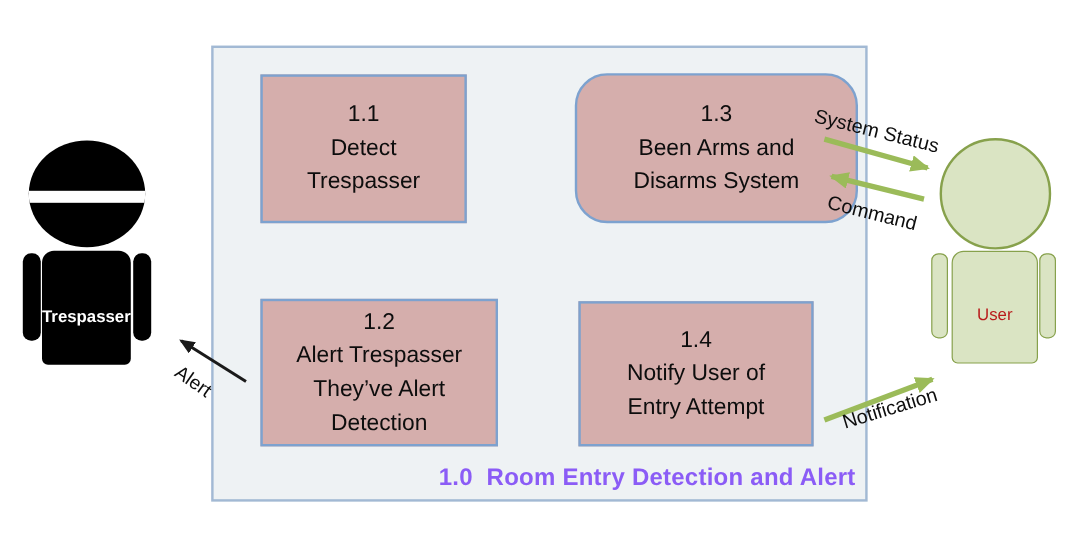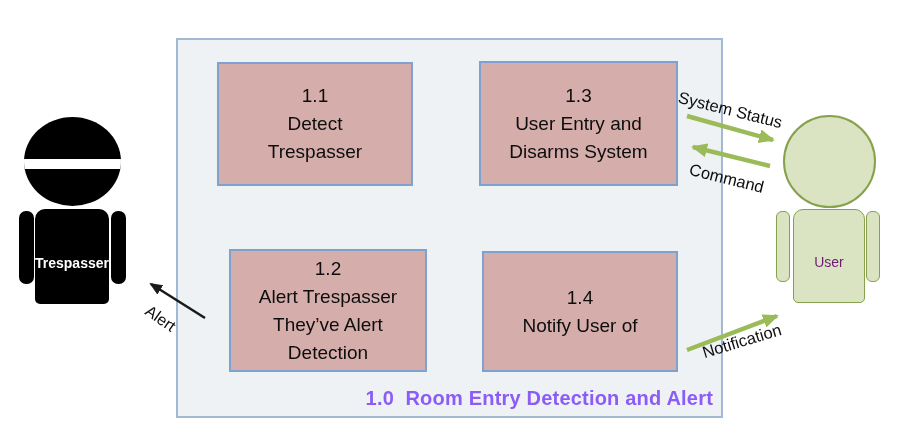--- a/index.html
+++ b/index.html
@@ -17,23 +17,23 @@
     position:absolute; right:8px; bottom:6px;
     font-size:20px; font-weight:600; color:#8b5cf6; white-space:pre; letter-spacing:0.2px;
   }
 
   
   .process {
     position:absolute; background:#d5aeac; border:2px solid #7da2cf; box-sizing:border-box;
     display:flex; flex-direction:column; justify-content:center; align-items:center;
     font-size:19px; line-height:28px; text-align:center; color:#0d0d0d;
   }
-  .p11 { left:217px; top:62px;  width:196px; height:124px; }
-  .p13 { left:479px; top:61px;  width:199px; height:125px; }
-  .p12 { left:217px; top:249px; width:198px; height:123px;margin-left:12px; }
+  .p11 { left:217px; top:62px;  width:172px; height:124px; }
+  .p13 { left:479px; top:61px;  width:236px; height:125px;border-radius:27px; }
+  .p12 { left:217px; top:249px; width:198px; height:123px; }
   .p14 { left:482px; top:251px; width:196px; height:121px;text-align:right; }
 
   
   .tres-head {
     position:absolute; left:24px; top:117px; width:97px; height:89px;
     background:#000; border-radius:50%; overflow:hidden;
   }
   .tres-stripe { position:absolute; left:0; top:42px; width:100%; height:10px; background:#fff; }
   .tres-arm  { position:absolute; width:15px; height:73px; top:211px; background:#000; border-radius:7px; }
   .tres-arm.left  { left:19px; }
@@ -57,21 +57,21 @@
     background:#dae4c3; border:1.5px solid #87a14c; border-radius:6px; box-sizing:border-box;
   }
   .user-arm.left  { left:776px; }
   .user-arm.right { left:866px; }
   .user-torso {
     position:absolute; left:793px; top:209px; width:72px; height:94px;
     background:#dae4c3; border:1.5px solid #87a14c; border-radius:10px 10px 5px 5px; box-sizing:border-box;
   }
   .user-label {
     position:absolute; left:793px; top:254px; width:72px; text-align:center;
-    color:#701a75; font-size:14px; z-index:3;
+    color:#b91c1c; font-size:14px; z-index:3;
   }
 
   
   .arrows { position:absolute; left:0; top:0; width:899px; height:448px; pointer-events:none; }
 
   
   .fl {
     position:absolute; font-size:16.5px; color:#0d0d0d; white-space:nowrap;
     transform-origin:left top; z-index:4;
   }
@@ -90,34 +90,35 @@
   </div>
 
   <div class="process p11">
     <div>1.1</div>
     <div>Detect</div>
     <div>Trespasser</div>
   </div>
 
   <div class="process p13">
     <div>1.3</div>
-    <div>User Entry and</div>
+    <div>Been Arms and</div>
     <div>Disarms System</div>
   </div>
 
   <div class="process p12">
     <div>1.2</div>
     <div>Alert Trespasser</div>
     <div>They’ve Alert</div>
     <div>Detection</div>
   </div>
 
   <div class="process p14">
     <div>1.4</div>
     <div>Notify User of</div>
+    <div>Entry Attempt</div>
   </div>
 
   <svg class="arrows" viewBox="0 0 899 448" xmlns="http://www.w3.org/2000/svg">
     <defs>
       <marker id="ah-green" markerWidth="17" markerHeight="14" refX="14" refY="7" orient="auto" markerUnits="userSpaceOnUse">
         <path d="M0,0 L16,7 L0,14 Z" fill="#9bbb59"></path>
       </marker>
       <marker id="ah-black" markerWidth="14" markerHeight="11" refX="11" refY="5.5" orient="auto" markerUnits="userSpaceOnUse">
         <path d="M0,0 L13,5.5 L0,11 Z" fill="#1a1a1a"></path>
       </marker>

